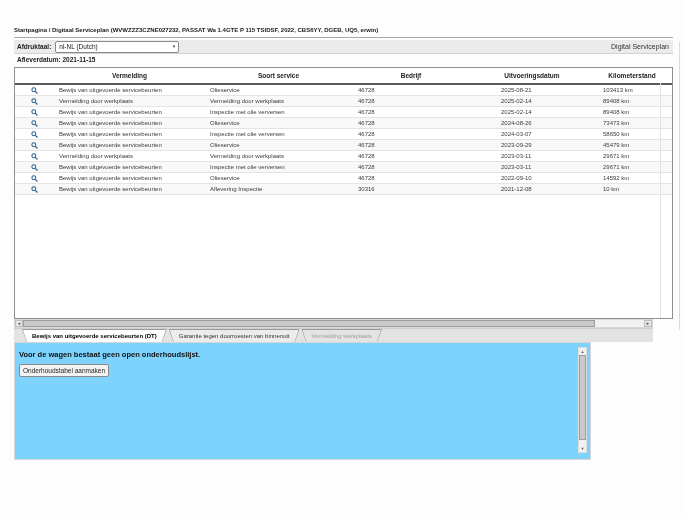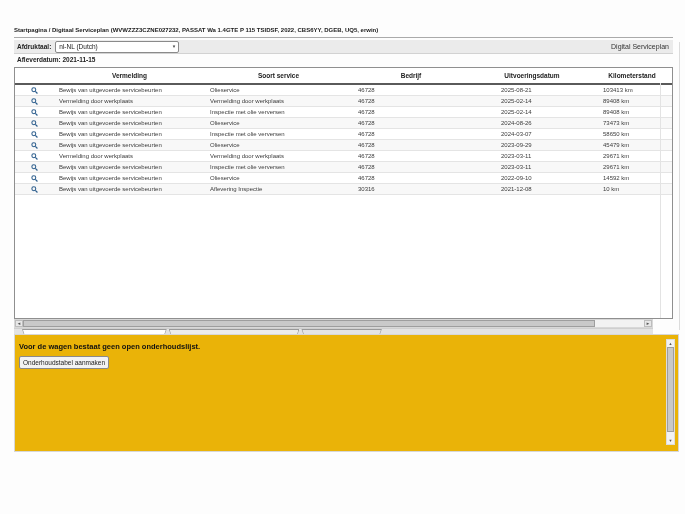--- a/index.html
+++ b/index.html
@@ -44,21 +44,21 @@
 
   .tabstrip{position:absolute;top:328px;left:14px;width:639px;height:14px;background:#e3e3e3;
             border-top:1px solid #cfcfcf;display:flex;align-items:stretch;padding-left:8px;box-sizing:border-box;}
   .tab{position:relative;margin-right:2px;height:14px;background:#9a9a9a;
        clip-path:polygon(0 0,100% 0,calc(100% - 5px) 100%,5px 100%);display:flex;}
   .tab-inner{margin:1px;clip-path:polygon(0 0,100% 0,calc(100% - 4px) 100%,4px 100%);
              background:#ececec;color:#333;font-size:6px;line-height:8px;padding:2px 9px;white-space:nowrap;}
   .tab--active .tab-inner{background:#fff;color:#000;font-weight:bold;}
   .tab--disabled .tab-inner{background:#e4e4e4;color:#9c9c9c;}
 
-  .panel{position:absolute;top:334px;left:14px;width:665px;height:118px;background:#eab308;
+  .panel{position:absolute;top:342px;left:14px;width:577px;height:118px;background:#7dd3fc;
          border:1px solid #d7d7d7;box-sizing:border-box;}
   .panel-msg{margin:7px 0 0 4px;font-size:7.5px;font-weight:bold;color:#111;}
   .panel-btn{margin:5px 0 0 4px;display:inline-block;font-size:6.5px;padding:2px 3px;
              background:#f3f3f3;border:1px solid #8a8a8a;border-radius:2px;color:#222;}
   .vscroll{position:absolute;top:4px;right:3px;width:9px;height:106px;background:#f2f2f2;
            border:1px solid #ddd;box-sizing:border-box;display:flex;flex-direction:column;align-items:center;}
   .vs-btn{width:7px;height:7px;display:flex;align-items:center;justify-content:center;
           font-size:4px;color:#555;}
   .vs-thumb{width:7px;flex:1;margin-bottom:5px;background:#c9c9c9;border:1px solid #9e9e9e;box-sizing:border-box;}
 

